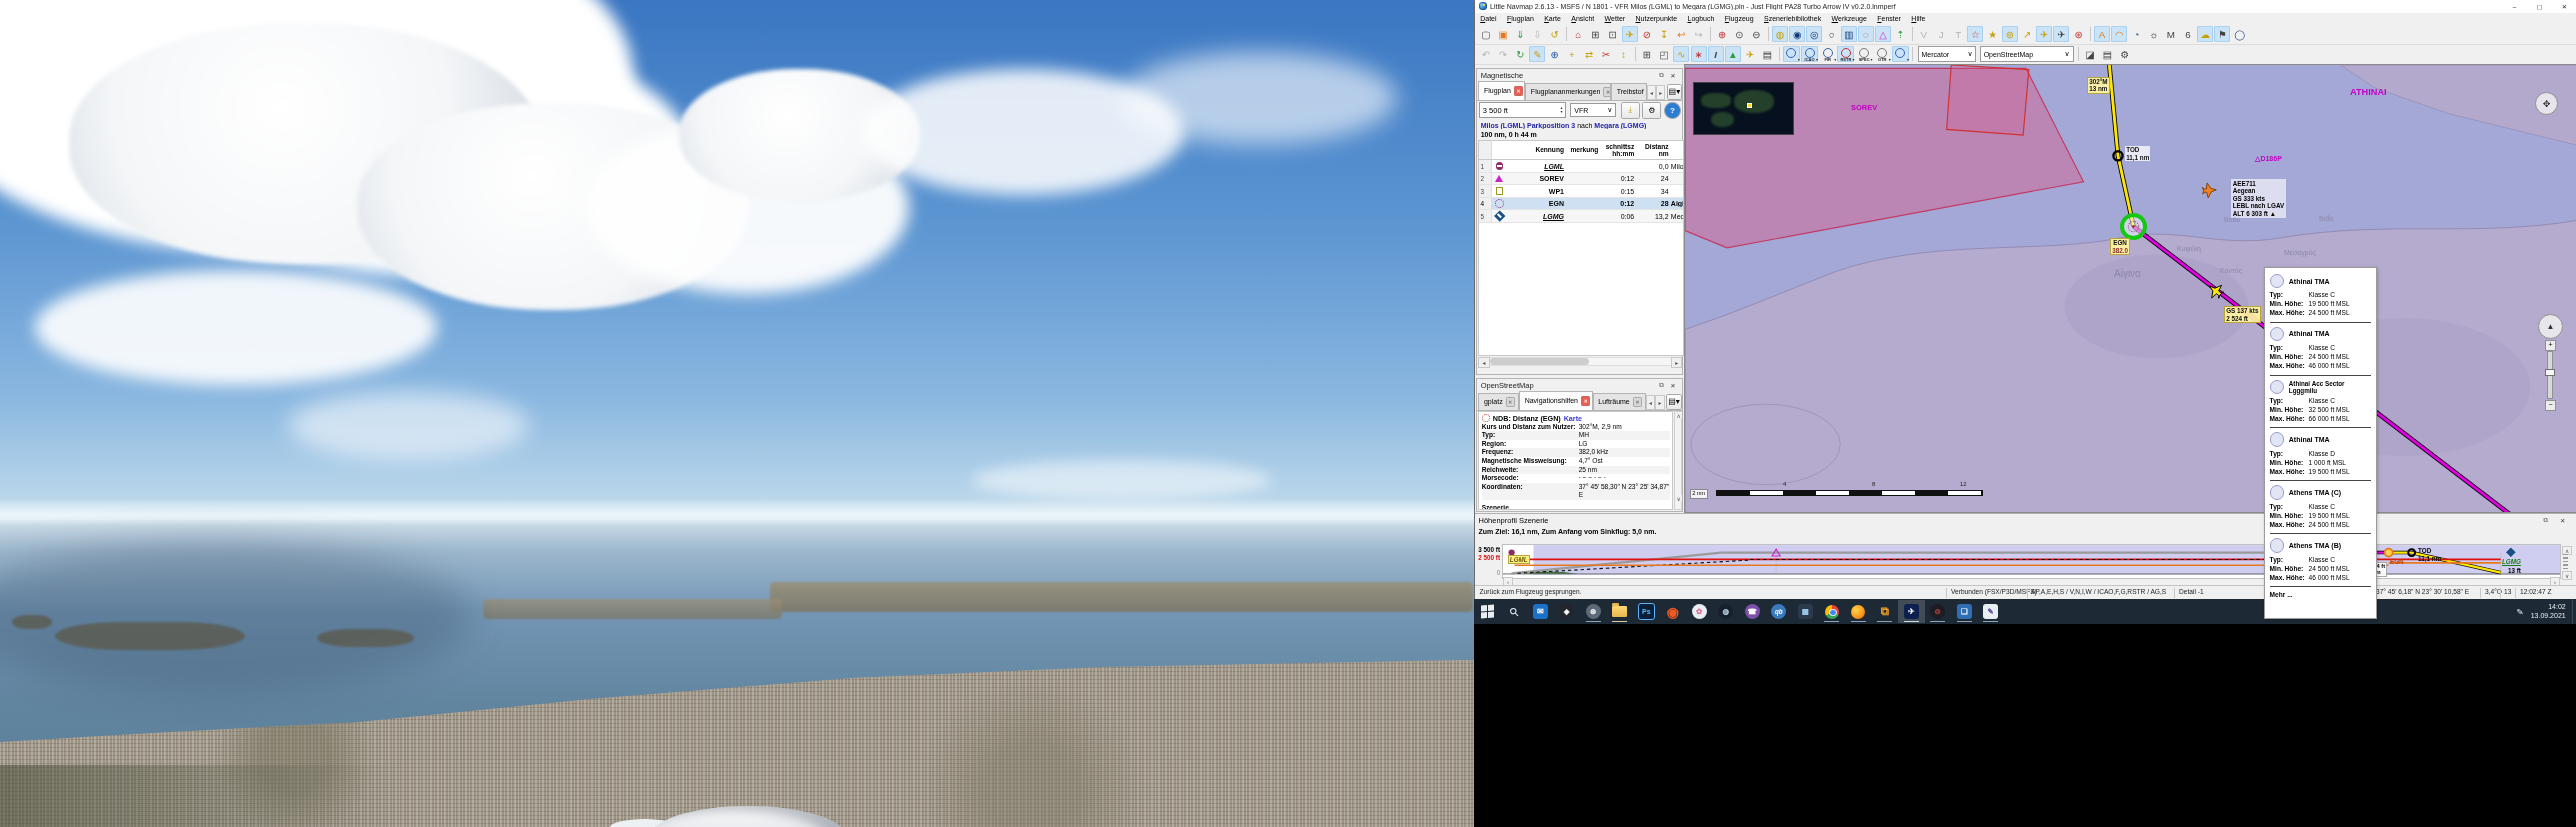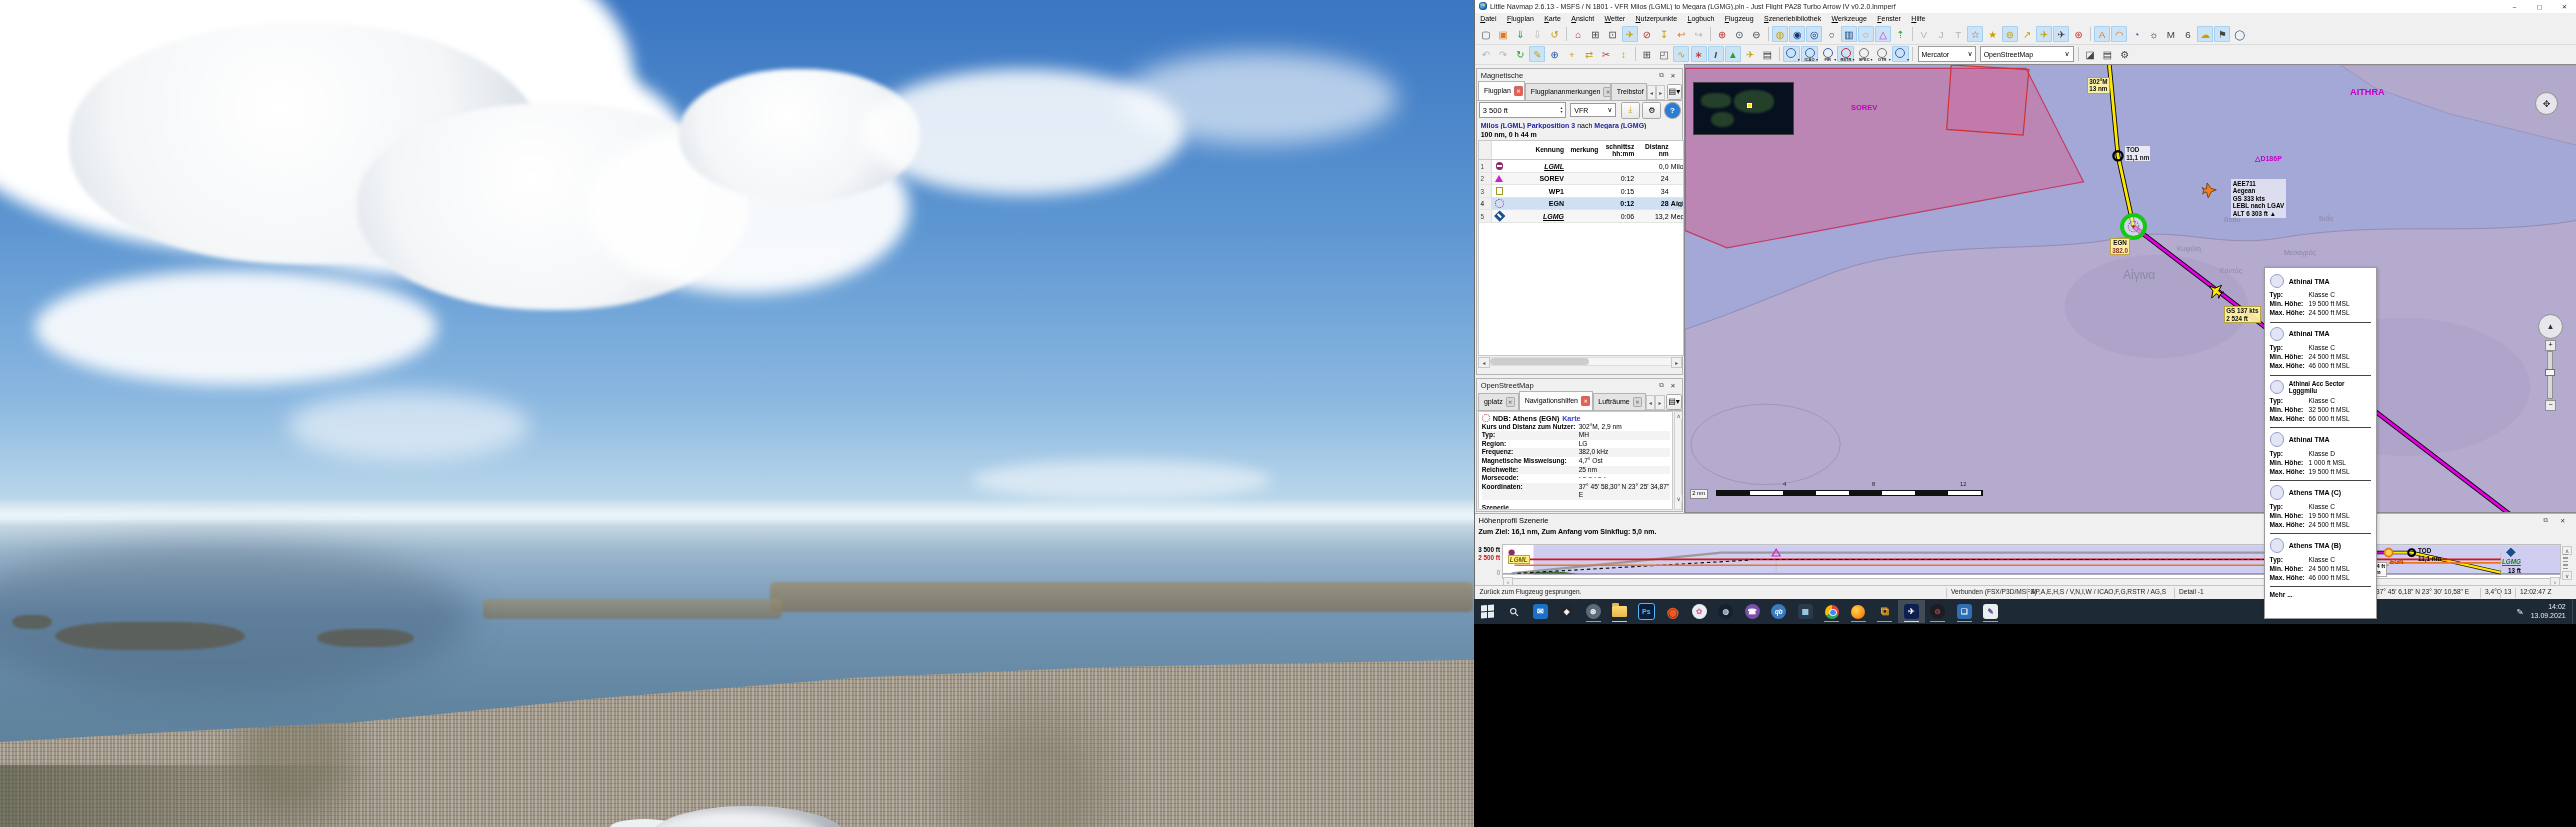--- a/index.html
+++ b/index.html
@@ -431,21 +431,21 @@
           <span>Lufträume</span>
           <span class="tclose gray">✕</span>
         </div>
       <div class="scrl" style="width:8px;height:12.6px;">◂</div>
       <div class="scrl" style="width:8px;height:12.6px;">▸</div>
       <div class="sqbtn" style="width:15px;height:14px;margin-left:1.2px;">▤▾</div>
     </div>
     <div class="ab" style="left:1.2px;top:32px;width:195px;height:99px;background:#fff;border:0.6px solid #c8c8c8;padding:1.7px 2.3px;box-sizing:border-box;overflow:hidden;">
       <div style="display:flex;align-items:center;gap:2.9px;font-size:7.2px;font-weight:bold;">
         <span class="wpico" style="width:6.3px;height:6.3px;border:1.2px dotted #b04040;border-radius:50%;flex:none;"></span>
-        <span>NDB: Athens (EGN)</span>
+        <span>NDB: Distanz (EGN)</span>
         <span style="color:#3b3bd0;font-weight:bold;">Karte</span>
       </div>
       <div class="infrow" style="background:#fff;">
           <span class="l">Kurs und Distanz zum Nutzer:</span>
           <span>302°M, 2,9 nm</span>
         </div>
       <div class="infrow" style="background:#f3f3f3;">
           <span class="l">Typ:</span>
           <span>MH</span>
         </div>
@@ -517,38 +517,38 @@
     </svg>
 
     <div id="inset">
       <div class="ab" style="left:7px;top:10.4px;width:30px;height:15px;background:#24402a;border-radius:40%;filter:blur(1.2px);"></div>
       <div class="ab" style="left:40px;top:7px;width:40px;height:23px;background:#24402a;border-radius:45%;filter:blur(1.2px);"></div>
       <div class="ab" style="left:17px;top:29px;width:23px;height:15px;background:#24402a;border-radius:45%;filter:blur(1.2px);"></div>
       <div class="ab" style="left:53px;top:19.5px;width:3.5px;height:3.5px;background:#ffd92a;border:0.6px solid #fff;"></div>
     </div>
 
     <div class="mmag" style="left:166px;top:38px;font-size:7.5px;">SOREV</div>
-    <div class="mmag" style="left:665px;top:22px;font-size:9.2px;">AITHRA</div>
+    <div class="mmag" style="left:665px;top:22px;font-size:9.2px;">ATHINAI</div>
     <div class="mmag" style="left:570px;top:90px;font-size:7px;">△<span>D186P</span></div>
     <div class="mlabel" style="left:402px;top:11.5px;"><span>302°M</span><br><span>13 nm</span></div>
     <div class="mlabel" style="left:440px;top:81px;background:rgba(255,255,255,.75);border:none;font-weight:bold;"><span>TOD</span><br><span>11,1 nm</span></div>
     <div class="mlabel" style="left:425px;top:173px;text-align:center;"><span>EGN</span><br><span style="color:#8c2a2a;">382.0</span></div>
     <div class="mlabel" style="left:539px;top:241px;"><span>GS 137 kts</span><br><span>2 524 ft</span></div>
     <div class="ailabel" style="left:546px;top:114px;">
       <span>AEE711</span><br>
       <span>Aegean</span><br>
       <span>GS 333 kts</span><br>
       <span>LEBL nach LGAV</span><br>
       <span>ALT 6 303 ft ▲</span>
     </div>
     <div class="mgrk" style="left:539px;top:151px;">Βαθύ</div>
     <div class="mgrk" style="left:634px;top:150px;">Βαΐα</div>
     <div class="mgrk" style="left:492px;top:180px;">Κυψέλη</div>
     <div class="mgrk" style="left:599px;top:184px;">Μεσαγρός</div>
-    <div class="mgrk" style="left:438px;top:203px;font-size:12px;">Αίγινα</div>
+    <div class="mgrk" style="left:429px;top:203px;font-size:10px;">Αίγινα</div>
     <div class="mgrk" style="left:535px;top:202px;">Κοντός</div>
 
     <div class="ab" style="left:4.6px;top:424px;background:rgba(255,255,255,.85);border:0.6px solid #888;font-size:5.8px;padding:0 1.7px;line-height:7.5px;">2 nm</div>
     <div class="ab" style="left:98px;top:416px;font-size:5.8px;color:#222;">4</div>
     <div class="ab" style="left:187px;top:416px;font-size:5.8px;color:#222;">8</div>
     <div class="ab" style="left:275px;top:416px;font-size:5.8px;color:#222;">12</div>
     <div class="ab" style="left:30.5px;top:425px;width:265px;height:4px;background:repeating-linear-gradient(90deg,#111 0 33px,#fff 33px 66px);border:0.6px solid #111;"></div>
 
     <div class="mapctl" style="left:850px;top:27px;width:21px;height:21px;font-size:9.2px;">✥</div>
     <div class="mapctl" style="left:853px;top:249px;width:23px;height:23px;font-size:8px;">▲</div>

